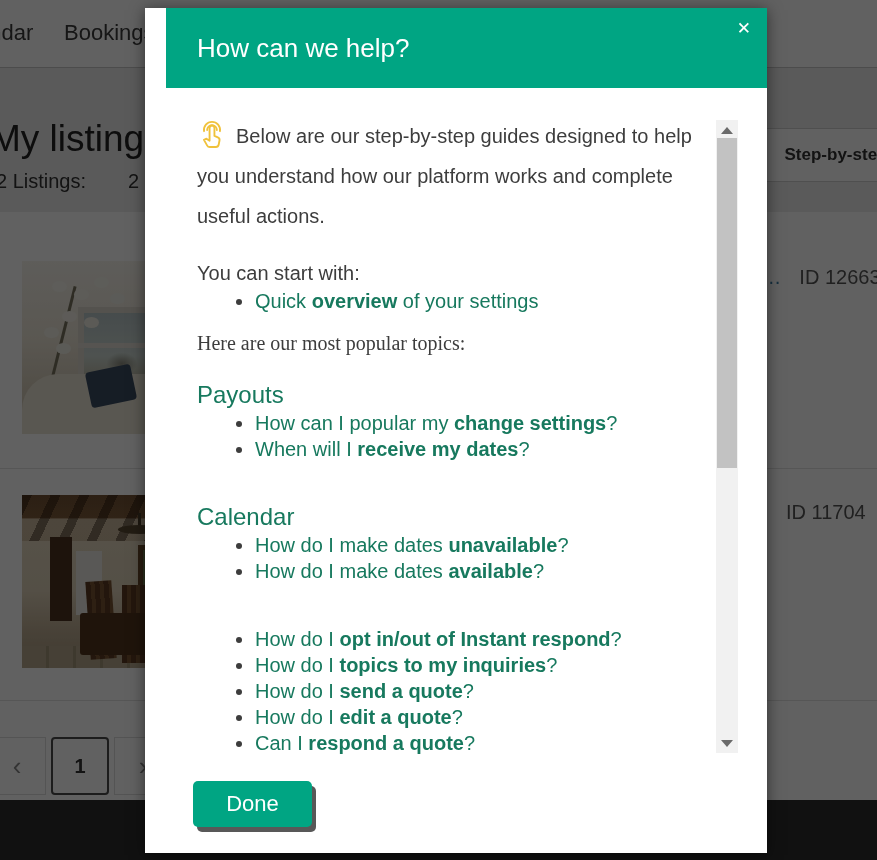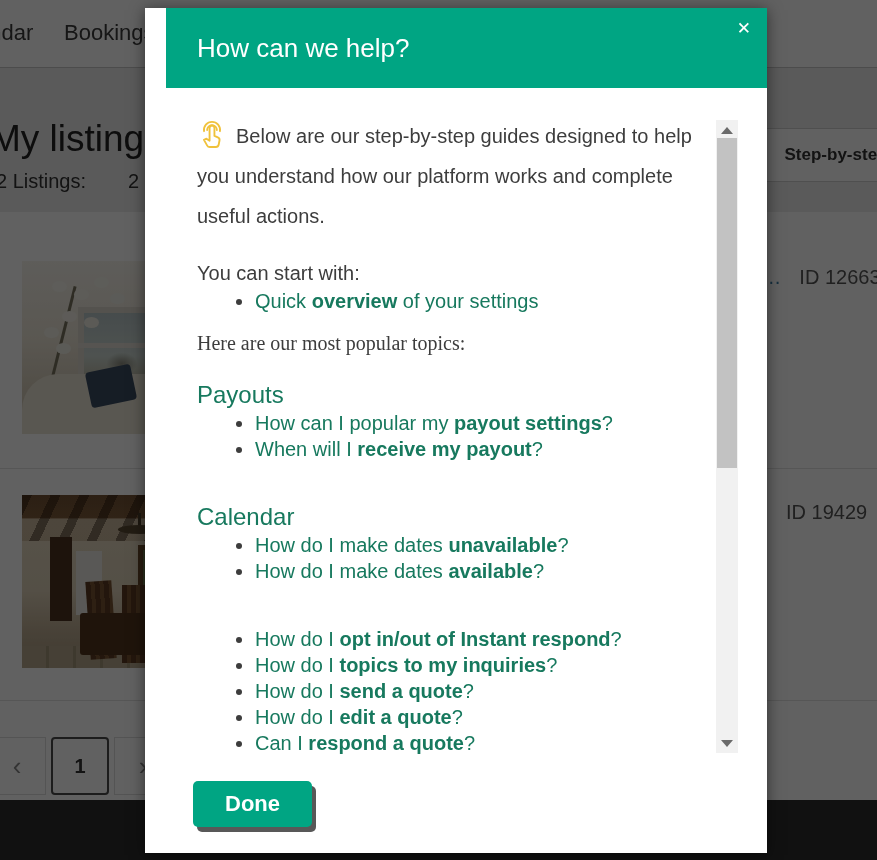--- a/index.html
+++ b/index.html
@@ -94,21 +94,21 @@
   a.hl b{font-weight:bold;}
 
   .scrollbar{position:absolute;right:29px;top:32px;width:22px;height:633px;background:#f1f1f1;}
   .sb-btn{position:absolute;left:0;width:22px;height:16px;display:flex;align-items:center;justify-content:center;cursor:pointer;}
   .sb-up{top:2px;} .sb-down{bottom:2px;}
   .tri-up{width:0;height:0;border-left:6px solid transparent;border-right:6px solid transparent;border-bottom:7px solid #6a6a6a;}
   .tri-down{width:0;height:0;border-left:6px solid transparent;border-right:6px solid transparent;border-top:7px solid #6a6a6a;}
   .sb-thumb{position:absolute;left:1px;top:18px;width:20px;height:330px;background:#c2c2c2;cursor:grab;}
 
   .done-btn{position:absolute;left:27px;top:693px;width:119px;height:46px;background:#00a583;color:#fff;
-    font-weight:bold;font-size:22px;border:none;border-radius:5px;box-shadow:4px 5px 0 rgba(70,70,70,.9);
+    font-weight:normal;font-size:22px;border:none;border-radius:5px;box-shadow:4px 5px 0 rgba(70,70,70,.9);
     font-family:inherit;cursor:pointer;}
 </style>
 </head>
 <body>
 
 <div class="backdrop">
   <div class="nav">
     <span class="nav-item calendar">Calendar</span>
     <span class="nav-item bookings">Bookings</span>
   </div>
@@ -154,21 +154,21 @@
       <path d="M10.8 12.8 A 5.2 5.2 0 1 1 21.2 12.8"></path>
       <path d="M13.4 10.5 a 2.6 2.6 0 0 1 5.2 0 v 8.6 l 3.6 1.5 a 3 3 0 0 1 1.8 3.3 l -0.9 4.6 a 3 3 0 0 1 -3 2.4 h -6.6 a 3 3 0 0 1 -2.6 -1.5 l -3.5 -6.1 2.7 -1.3 3.3 2.2 z"></path>
     </svg>
     <span class="step-label">Step-by-step guides</span>
   </div>
 
   <div class="row-meta meta1">
     <span class="row-title">S…</span><span class="row-id">ID 12663</span>
   </div>
   <div class="row-meta meta2">
-    <span class="row-title">…</span><span class="row-id">ID 19429</span>
+    <span class="row-title">…</span><span class="row-id">ID 11704</span>
   </div>
 
   <div class="pagination">
     <div class="pg">‹</div>
     <div class="pg current">1</div>
     <div class="pg">›</div>
   </div>
 
   <div class="footer-bar"></div>
 </div>
@@ -193,22 +193,22 @@
       <p class="plain">You can start with:</p>
       <ul class="links start">
         <li><a class="hl"><span>Quick </span><b>overview</b><span> of your settings</span></a></li>
       </ul>
 
       <p class="plain popular">Here are our most popular topics:</p>
 
       <div class="section first">
         <h3 class="sec-heading">Payouts</h3>
         <ul class="links">
-          <li><a class="hl"><span>How can I popular my </span><b>payout settings</b><span>?</span></a></li>
-          <li><a class="hl"><span>When will I </span><b>receive my payout</b><span>?</span></a></li>
+          <li><a class="hl"><span>How can I popular my </span><b>change settings</b><span>?</span></a></li>
+          <li><a class="hl"><span>When will I </span><b>receive my dates</b><span>?</span></a></li>
         </ul>
       </div>
 
       <div class="section">
         <h3 class="sec-heading">Calendar</h3>
         <ul class="links">
           <li><a class="hl"><span>How do I make dates </span><b>unavailable</b><span>?</span></a></li>
           <li><a class="hl"><span>How do I make dates </span><b>available</b><span>?</span></a></li>
         </ul>
       </div>

